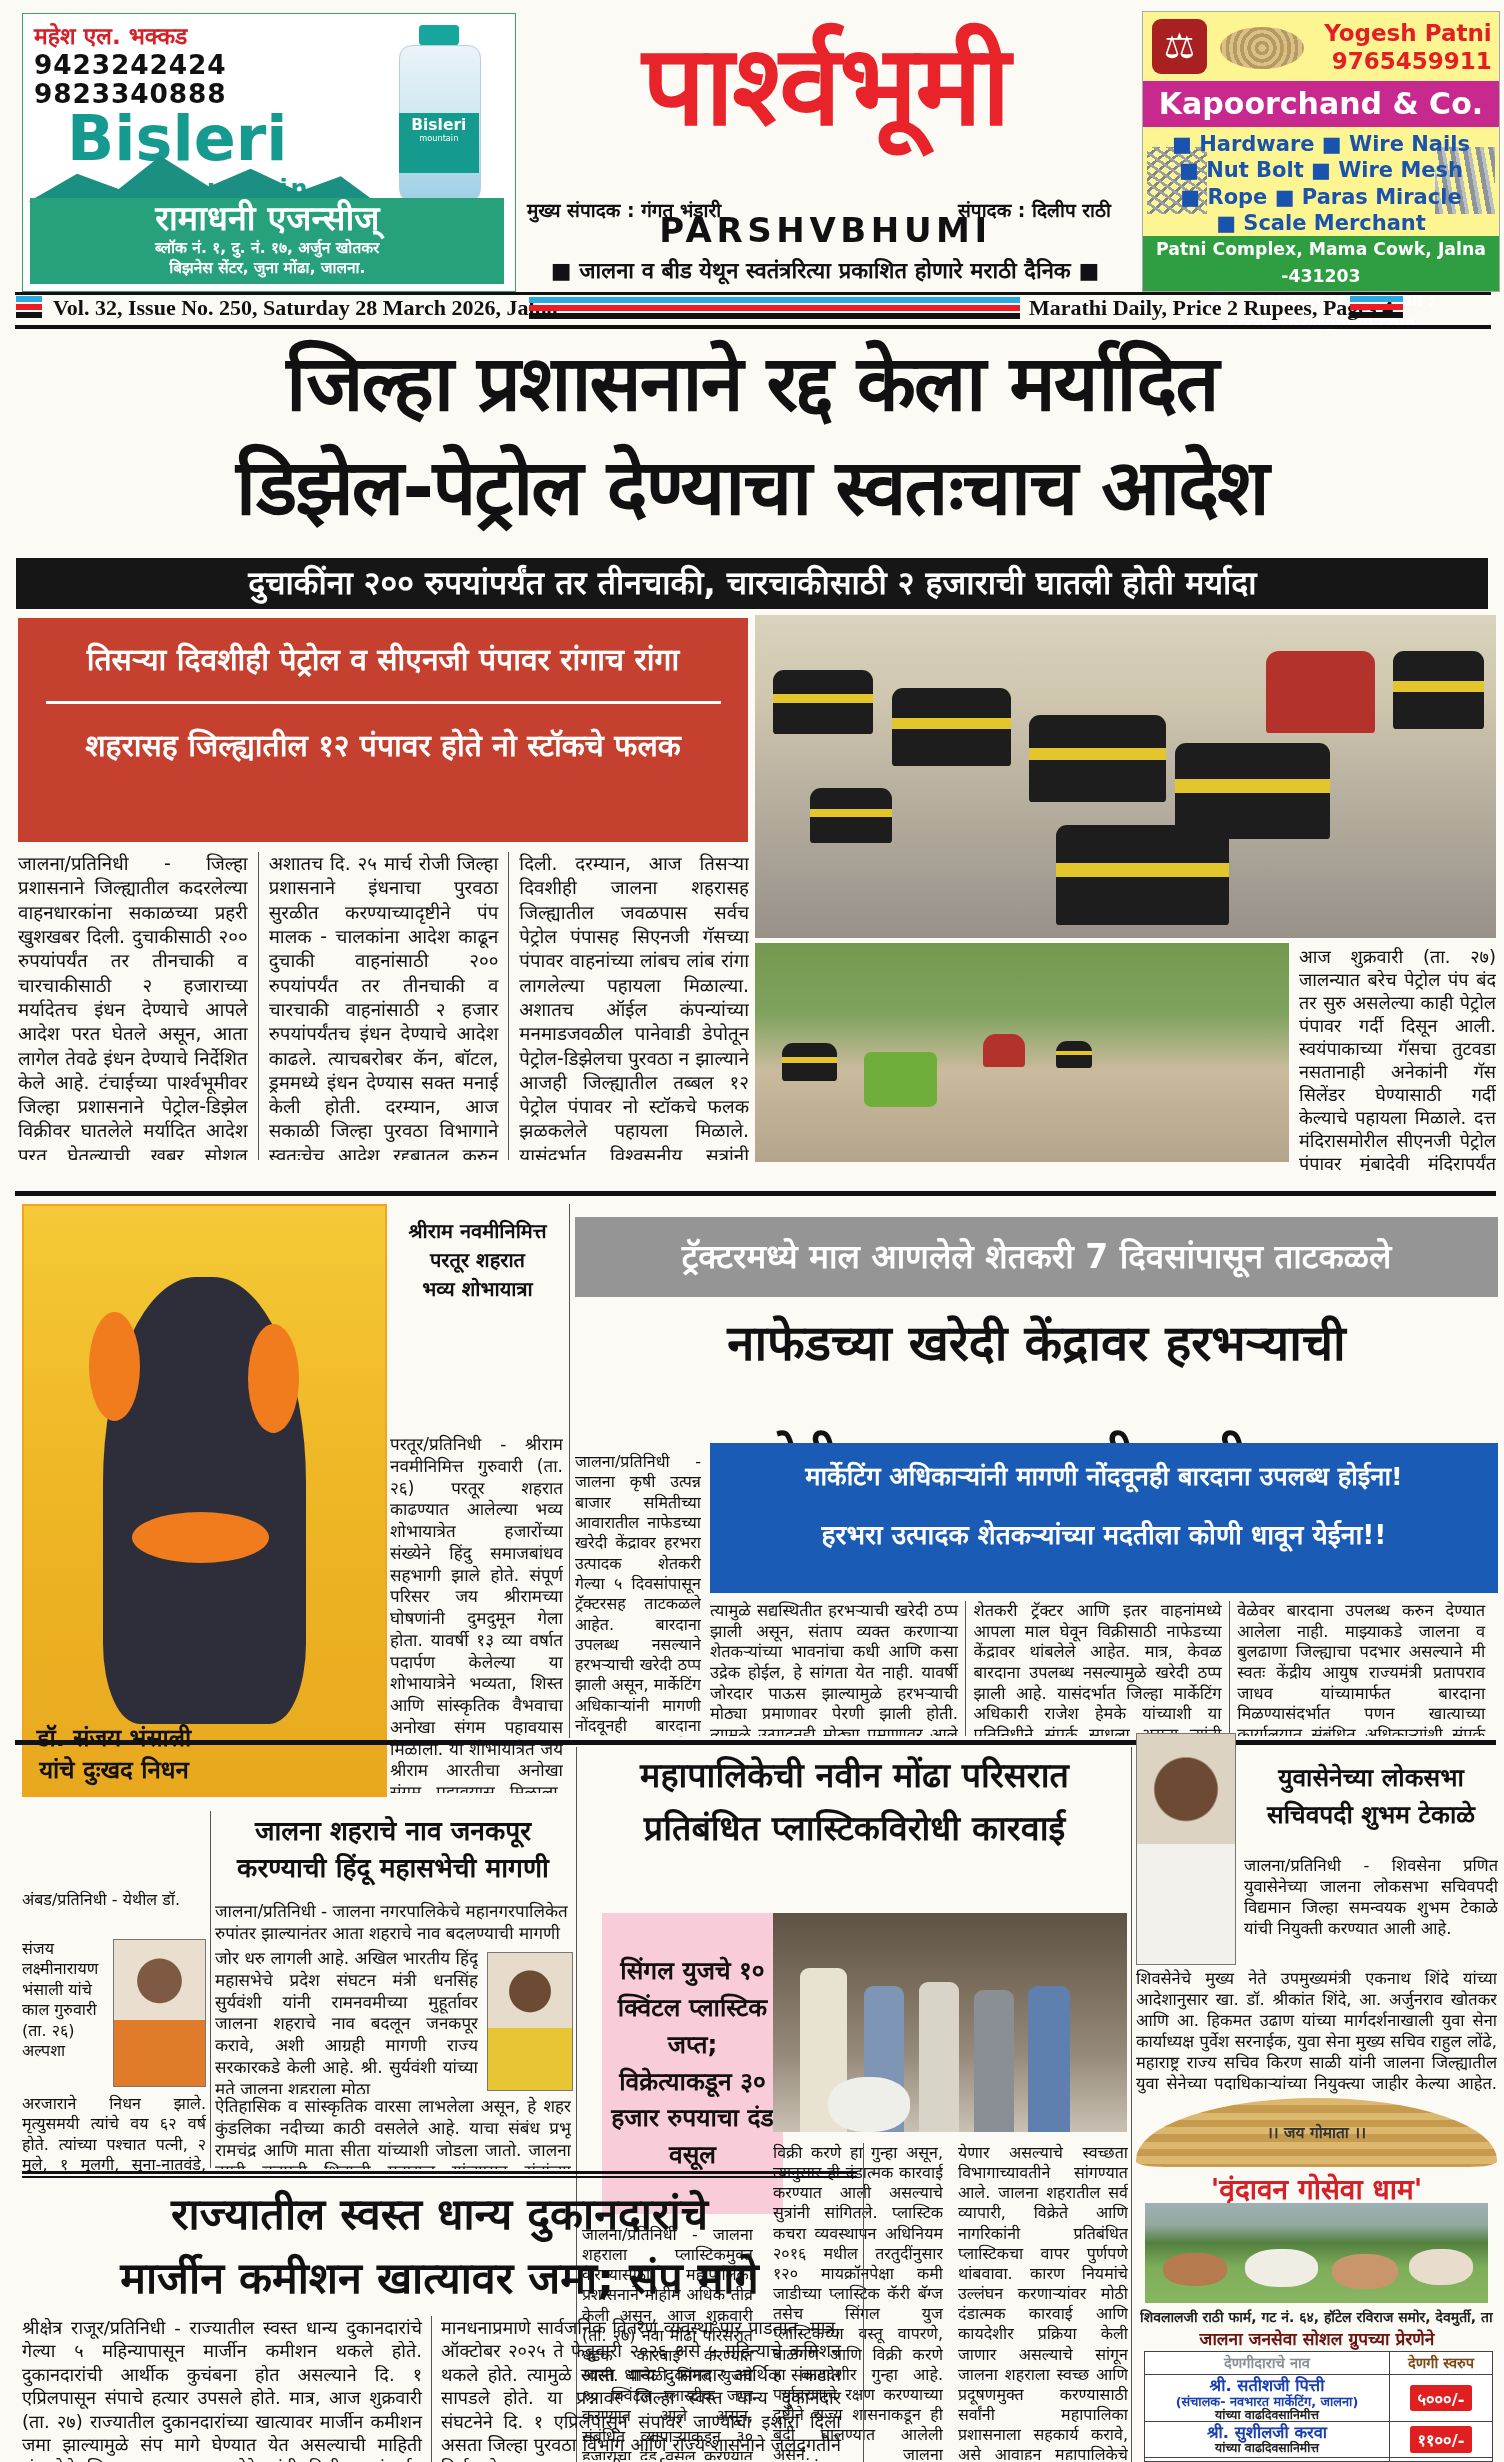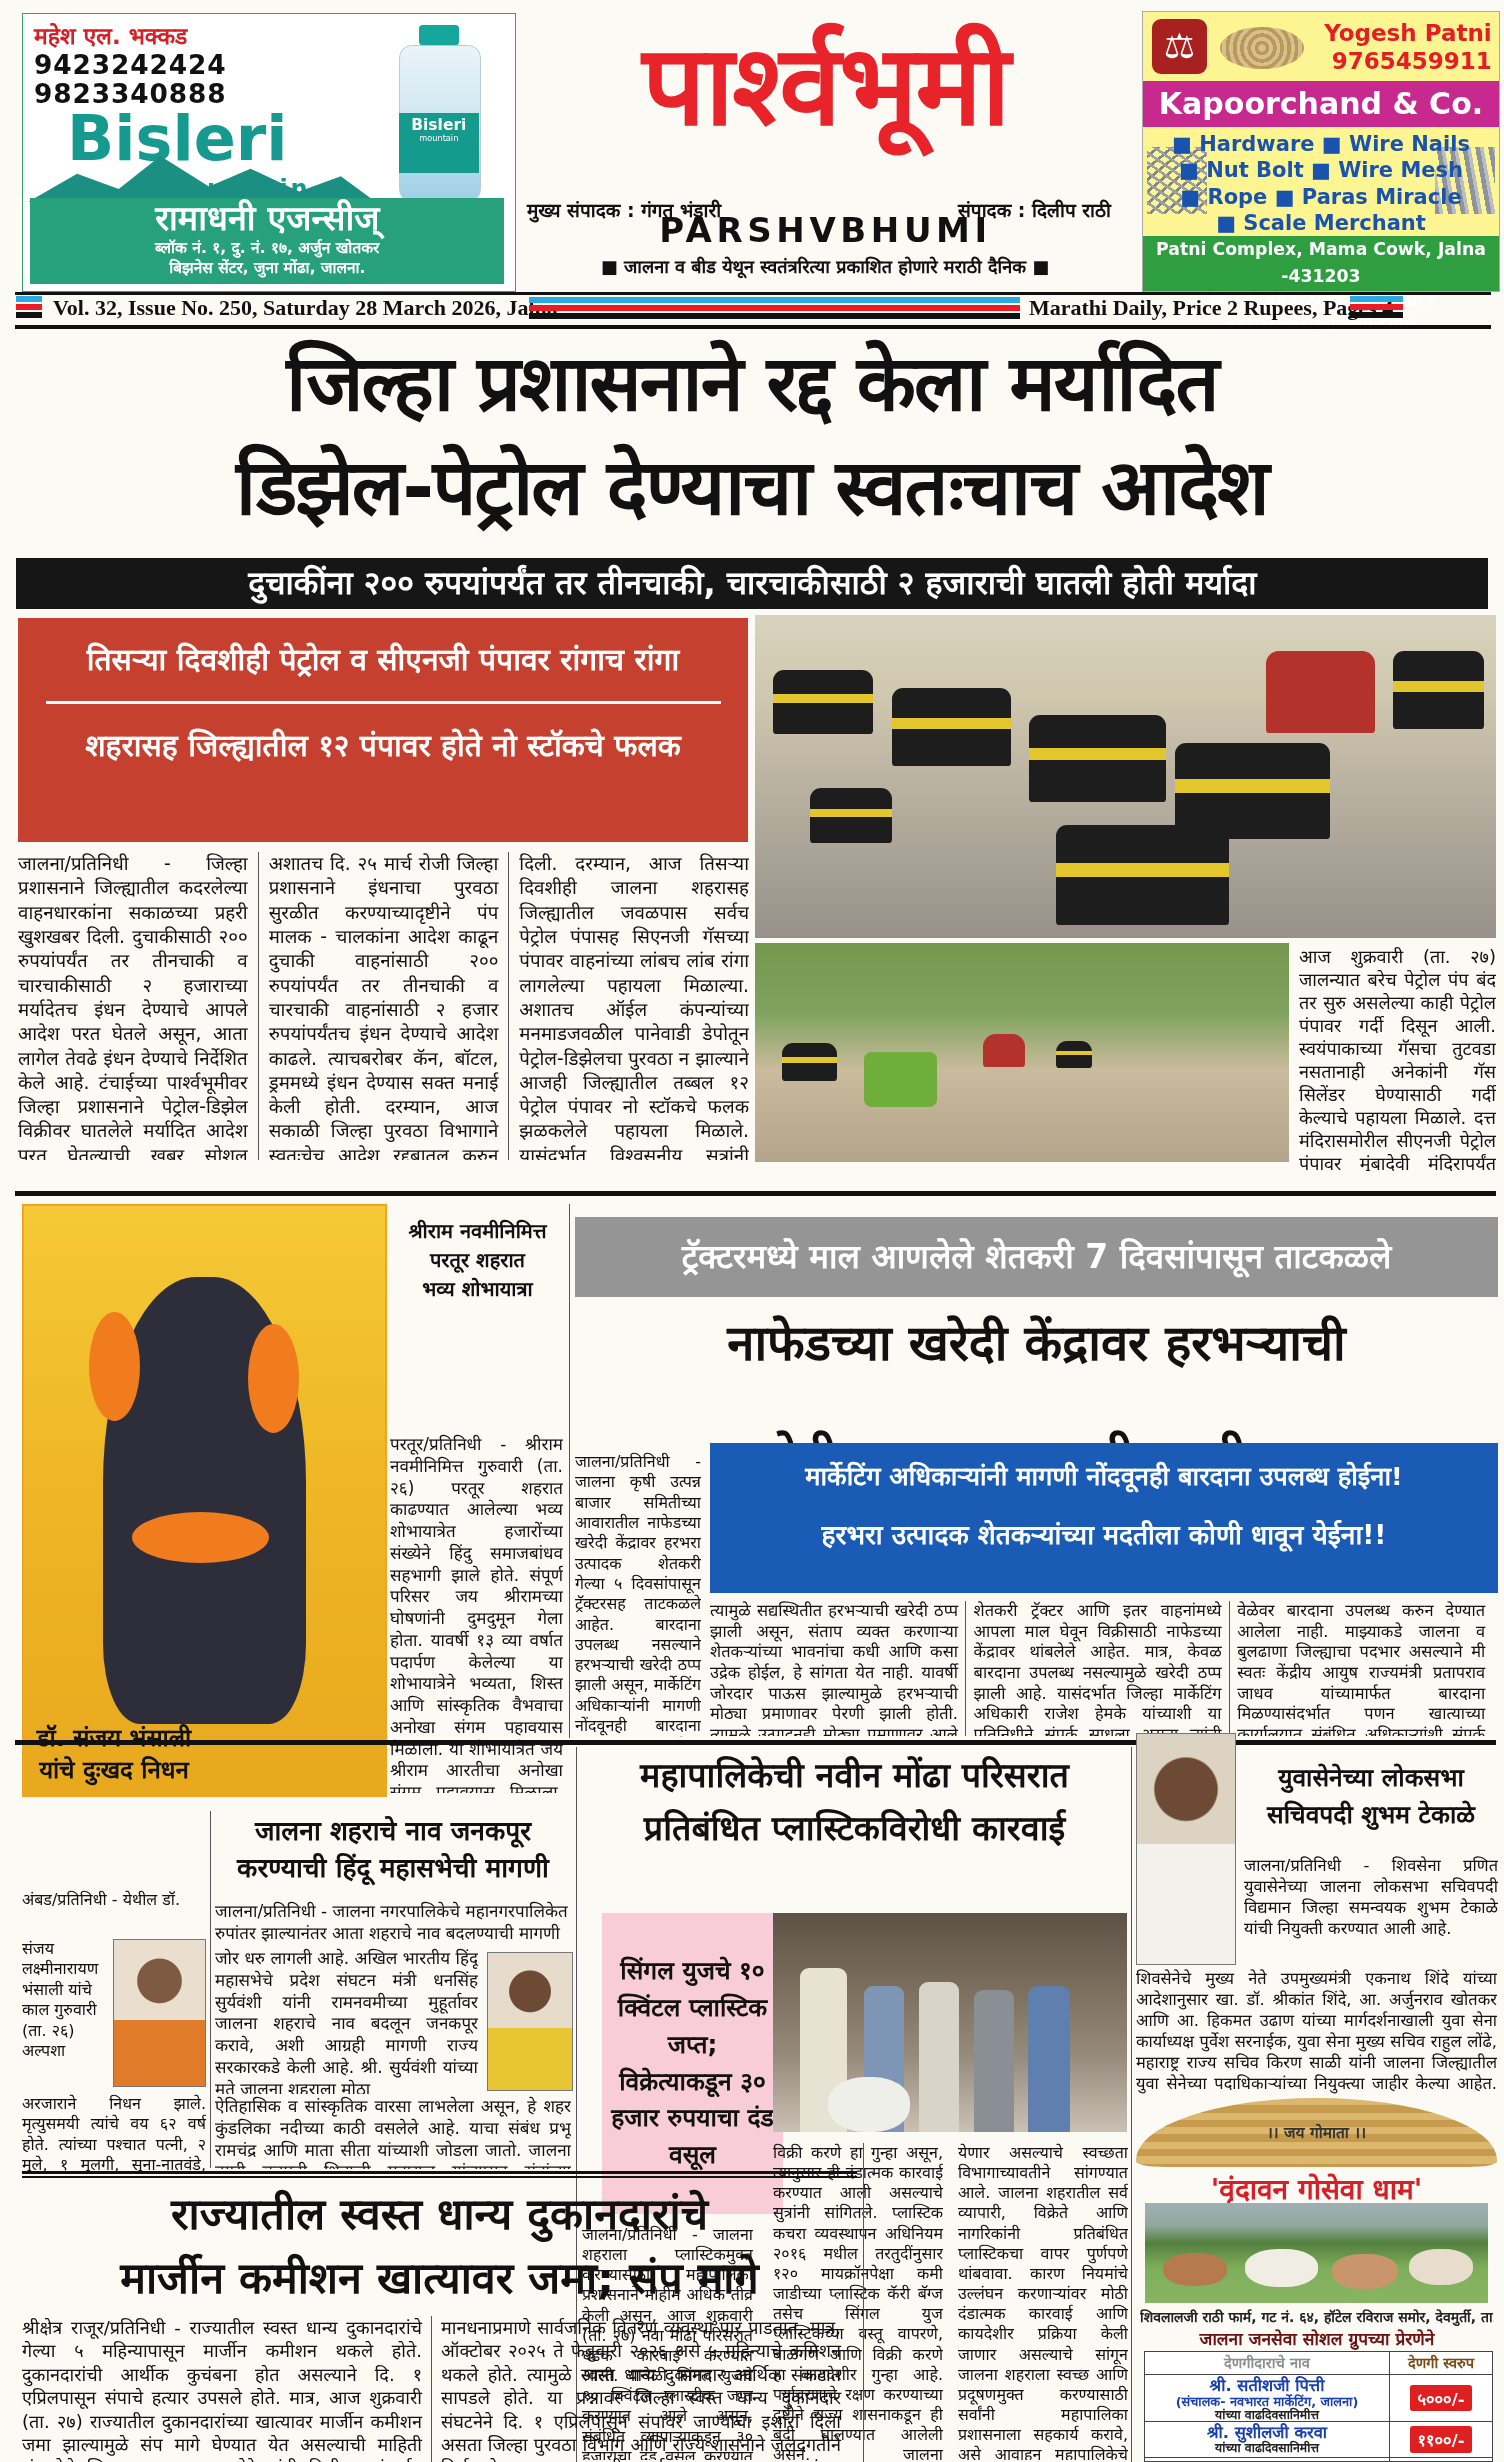--- a/index.html
+++ b/index.html
@@ -45,21 +45,21 @@
      repeating-linear-gradient(80deg,#8d949b 0 4.6px,#b8bec4 4.6px 8.2px,transparent 8.2px 12.8px);}
   .kap-green{left:0;top:224px;width:356px;height:55px;background:#2f9e41;color:#fff;text-align:center;}
   .kap-g1{font-size:17.3px;font-weight:bold;line-height:27px;}
   .kap-g2{font-size:15.5px;font-weight:bold;line-height:22px;}
 
   
   .mast-title{left:511px;top:5.5px;width:629px;text-align:center;color:#e8232a;
      font-size:111px;font-weight:bold;line-height:1.45;letter-spacing:-1.8px;white-space:nowrap;}
   .mast-ed{top:197px;font-size:19px;font-weight:bold;}
   .mast-latin{left:511px;top:210px;width:629px;text-align:center;font-size:34px;font-weight:bold;letter-spacing:4.6px;}
-  .mast-tag{left:492px;top:254px;width:666px;text-align:center;font-size:18px;font-weight:bold;}
+  .mast-tag{left:492px;top:254px;width:666px;text-align:center;font-size:22px;font-weight:bold;}
 
   
   .rule{background:#111;}
   .stripes i{display:block;height:5.5px;margin-bottom:2.7px;}
   .stripes .c1{background:#29abe2;} .stripes .c2{background:#ed1c24;} .stripes .c3{background:#111;}
   .dateline{font-family:"Liberation Serif",serif;font-weight:bold;font-size:22px;white-space:nowrap;}
 
   
   .hl-main{left:18px;width:1468px;text-align:center;font-size:77px;font-weight:bold;
      letter-spacing:-1.8px;line-height:1.18;white-space:nowrap;}

